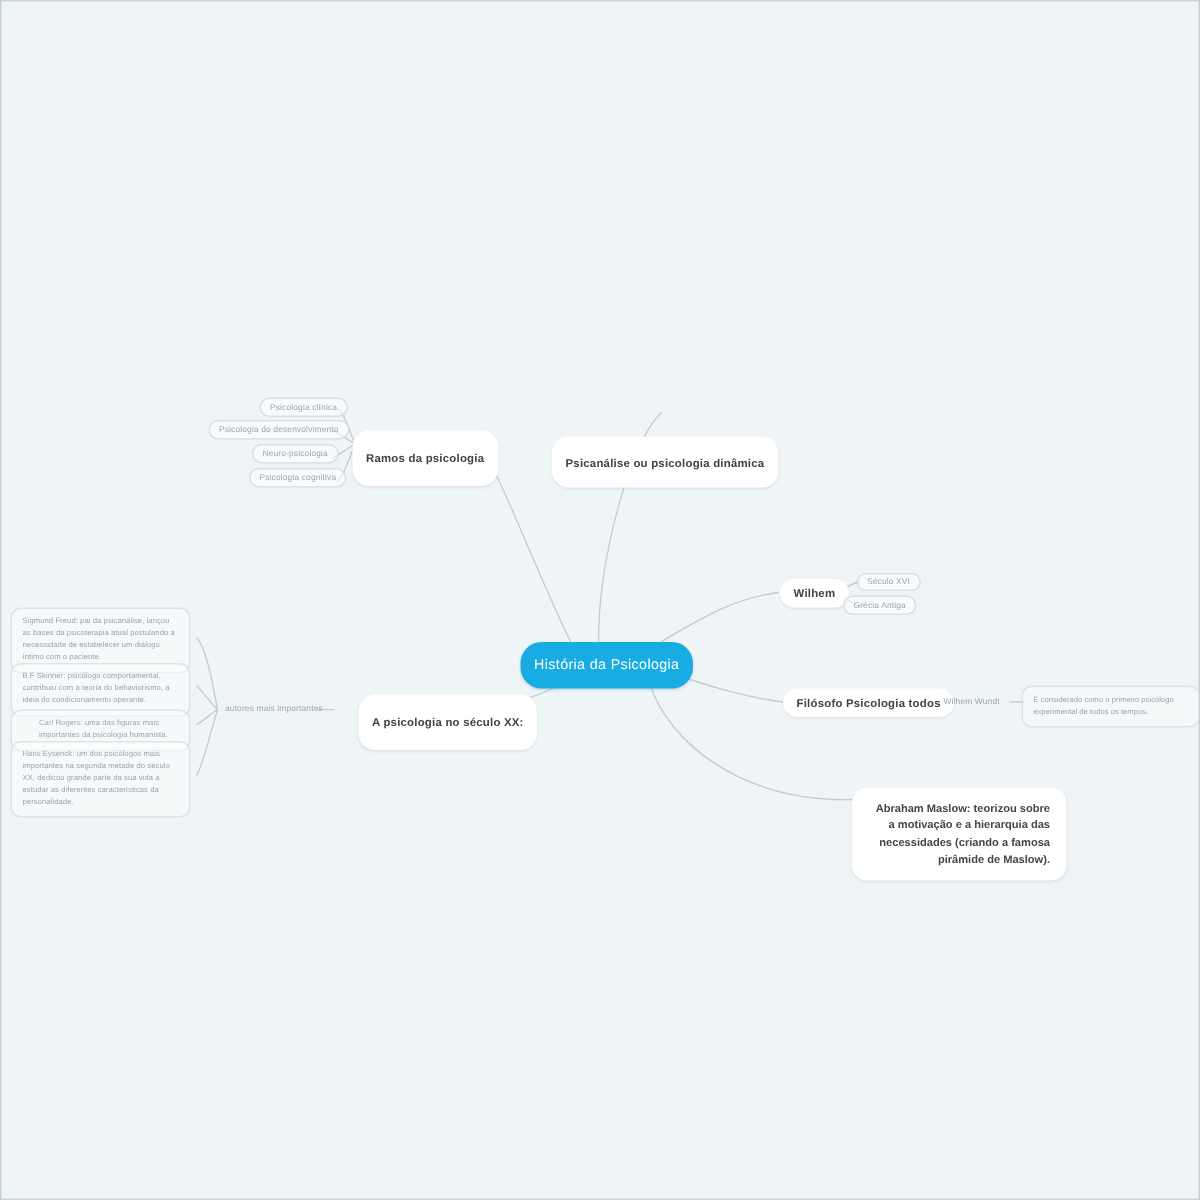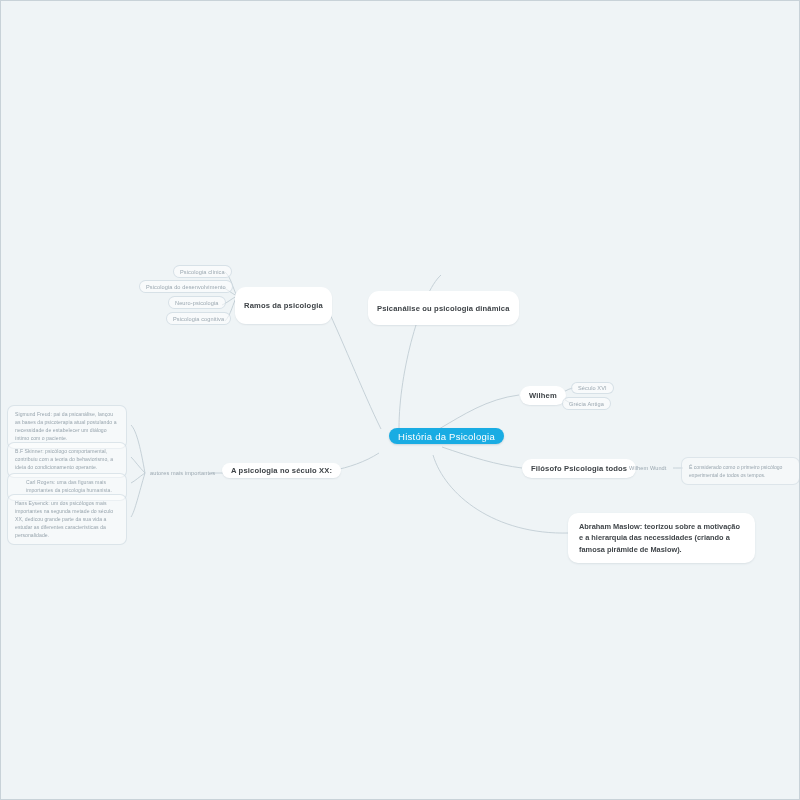--- a/index.html
+++ b/index.html
@@ -13,21 +13,21 @@
     box-sizing:border-box;
     overflow:hidden;
   }
 
   #links{position:absolute;left:0;top:0;width:800px;height:800px;pointer-events:none;}
 
   .node{position:absolute;box-sizing:border-box;}
 
   
   .root{
-    left:388px;top:427px;width:115px;height:16px;
+    left:346px;top:427px;width:115px;height:31px;
     background:#19ace3;
     border-radius:14px;
     color:#ffffff;
     font-size:9.5px;
     letter-spacing:.25px;
     display:flex;align-items:center;justify-content:center;
     box-shadow:0 1px 2px rgba(20,80,110,.18);
   }
 
   
@@ -146,23 +146,23 @@
   <div class="node pill" style="left:367px;top:258px;height:34px;margin-top:32px;">Psicanálise ou psicologia dinâmica</div>
 
   <div class="node pill" style="left:519px;top:385px;height:19px;">Wilhem</div>
   <div class="node leaf" style="left:570px;top:381px;height:12px;">Século XVI</div>
   <div class="node leaf" style="left:561px;top:396px;height:13px;">Grécia Antiga</div>
 
   <div class="node pill" style="left:521px;top:458px;height:19px;">Filósofo Psicologia todos</div>
   <div class="node leaf" style="left:621px;top:461px;height:12px;border-color:transparent;background:transparent;">Wilhem Wundt</div>
   <div class="node desc-faint" style="left:680px;top:456px;width:119px;">É considerado como o primeiro psicólogo experimental de todos os tempos.</div>
 
-  <div class="node card" style="left:567px;top:512px;width:187px;">Abraham Maslow: teorizou sobre a motivação e a hierarquia das necessidades (criando a famosa pirâmide de Maslow).</div>
+  <div class="node card" style="left:567px;top:524px;width:143px;text-align:right;">Abraham Maslow: teorizou sobre a motivação e a hierarquia das necessidades (criando a famosa pirâmide de Maslow).</div>
 
-  <div class="node pill" style="left:221px;top:462px;height:15px;">A psicologia no século XX:</div>
+  <div class="node pill" style="left:238px;top:462px;height:37px;">A psicologia no século XX:</div>
   <div class="node leaf" style="left:142px;top:466px;height:12px;border-color:transparent;background:transparent;">autores mais importantes</div>
 
   <div class="node note" style="left:6px;top:404px;width:120px;">Sigmund Freud: pai da psicanálise, lançou as bases da psicoterapia atual postulando a necessidade de estabelecer um diálogo íntimo com o paciente.</div>
   <div class="node note" style="left:6px;top:441px;width:120px;">B.F Skinner: psicólogo comportamental, contribuiu com a teoria do behaviorismo, a ideia do condicionamento operante.</div>
   <div class="node note indent" style="left:6px;top:472px;width:120px;">Carl Rogers: uma das figuras mais importantes da psicologia humanista.</div>
   <div class="node note" style="left:6px;top:493px;width:120px;">Hans Eysenck: um dos psicólogos mais importantes na segunda metade do século XX, dedicou grande parte da sua vida a estudar as diferentes características da personalidade.</div>
 
 </div>
 
 </body></html>

